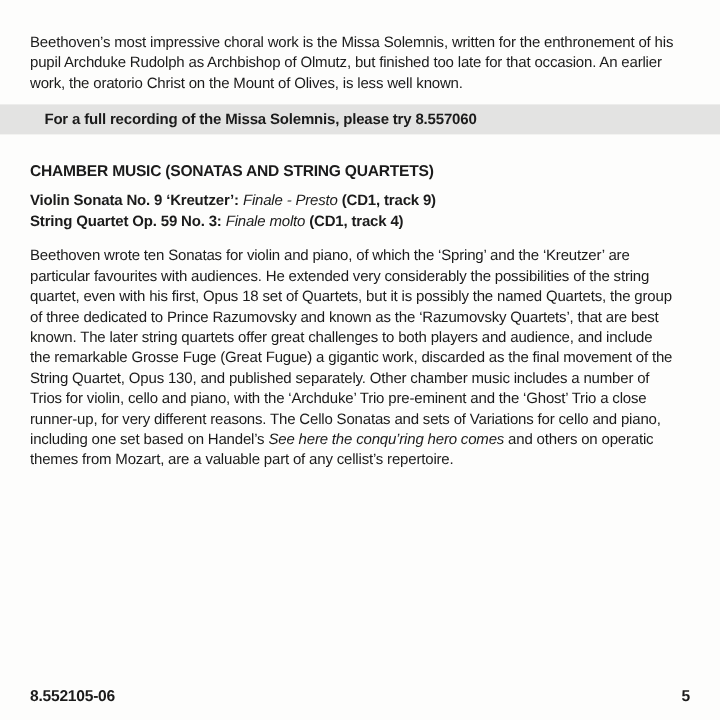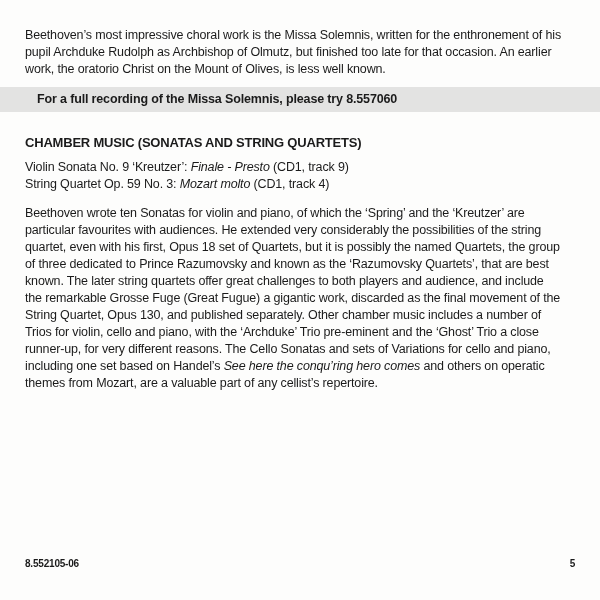--- a/index.html
+++ b/index.html
@@ -34,47 +34,47 @@
     height: 25px; line-height: 25px;
     font-size: 12.5px; font-weight: bold;
     letter-spacing: -0.15px;
   }
   .chamber-heading { margin-top: 23px; }
   .tracklist {
     margin-top: 9px;
     font-size: 12.5px; line-height: 17px;
     letter-spacing: -0.15px;
   }
-  .track .work, .track .ref { font-weight: normal; text-align: center; }
+  .track .work, .track .ref { font-weight: bold; text-align: center; }
   .track .movement { font-style: italic; font-weight: normal; }
   .inline-italic { font-style: italic; }
   .page-footer {
     position: absolute;
-    left: 25px; right: 25px; bottom: 31px;
+    left: 25px; right: 25px; bottom: 13px;
     display: flex; justify-content: space-between;
-    font-size: 10px; font-weight: bold;
+    font-size: 13px; font-weight: bold;
     letter-spacing: -0.2px;
   }
 </style>
 </head>
 <body>
 
 <main class="page">
 
 
 
   <p class="body-para">Beethoven’s most impressive choral work is the Missa Solemnis, written for the enthronement of his pupil Archduke Rudolph as Archbishop of Olmutz, but finished too late for that occasion. An earlier work, the oratorio Christ on the Mount of Olives, is less well known.</p>
 
   <div class="notice">For a full recording of the Missa Solemnis, please try 8.557060</div>
 
   <h1 class="sec-heading chamber-heading">CHAMBER MUSIC (SONATAS AND STRING QUARTETS)</h1>
 
   <div class="tracklist">
     <div class="track"><span class="work">Violin Sonata No. 9 ‘Kreutzer’:</span> <span class="movement">Finale - Presto</span> <span class="ref">(CD1, track 9)</span></div>
-    <div class="track"><span class="work">String Quartet Op. 59 No. 3:</span> <span class="movement">Mozart molto</span> <span class="ref">(CD1, track 4)</span></div>
+    <div class="track"><span class="work">String Quartet Op. 59 No. 3:</span> <span class="movement">Finale molto</span> <span class="ref">(CD1, track 4)</span></div>
   </div>
 
   <p class="body-para"><span>Beethoven wrote ten Sonatas for violin and piano, of which the ‘Spring’ and the ‘Kreutzer’ are particular favourites with audiences. He extended very considerably the possibilities of the string quartet, even with his first, Opus 18 set of Quartets, but it is possibly the named Quartets, the group of three dedicated to Prince Razumovsky and known as the ‘Razumovsky Quartets’, that are best known. The later string quartets offer great challenges to both players and audience, and include the remarkable Grosse Fuge (Great Fugue) a gigantic work, discarded as the final movement of the String Quartet, Opus 130, and published separately. Other chamber music includes a number of Trios for violin, cello and piano, with the ‘Archduke’ Trio pre-eminent and the ‘Ghost’ Trio a close runner-up, for very different reasons. The Cello Sonatas and sets of Variations for cello and piano, including one set based on Handel’s </span><span class="inline-italic">See here the conqu’ring hero comes</span><span> and others on operatic themes from Mozart, are a valuable part of any cellist’s repertoire.</span></p>
 
 </main>
 
 <footer class="page-footer">
   <span>8.552105-06</span>
   <span>5</span>
 </footer>

